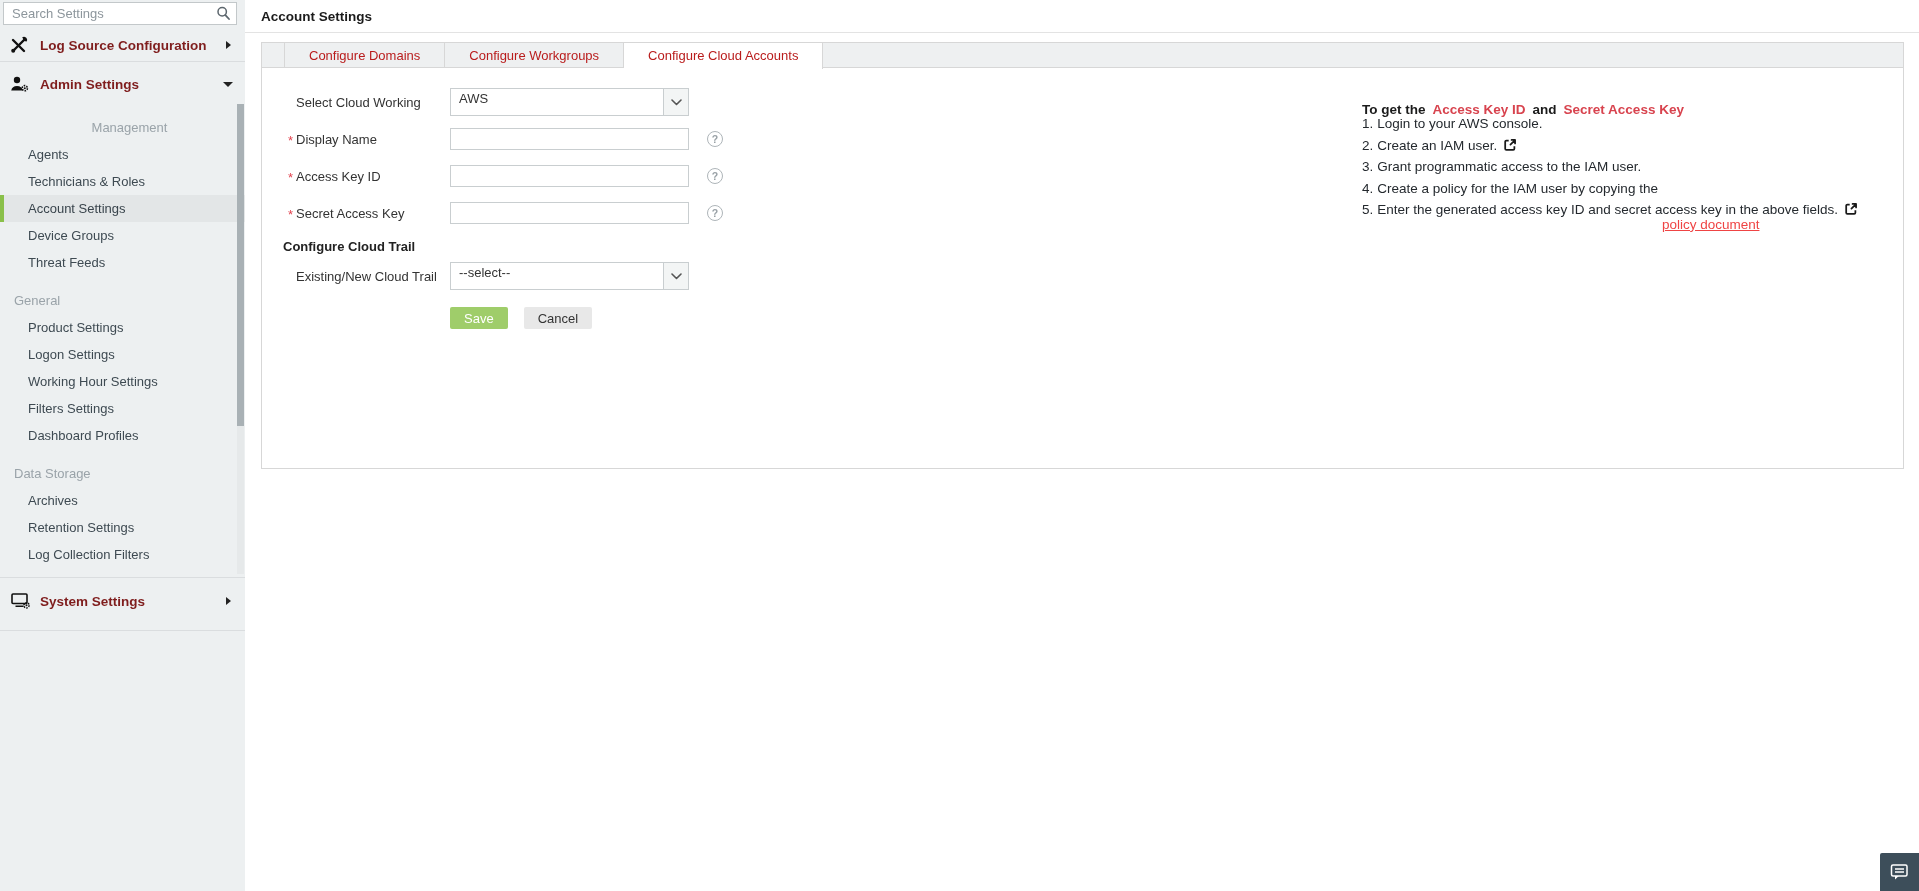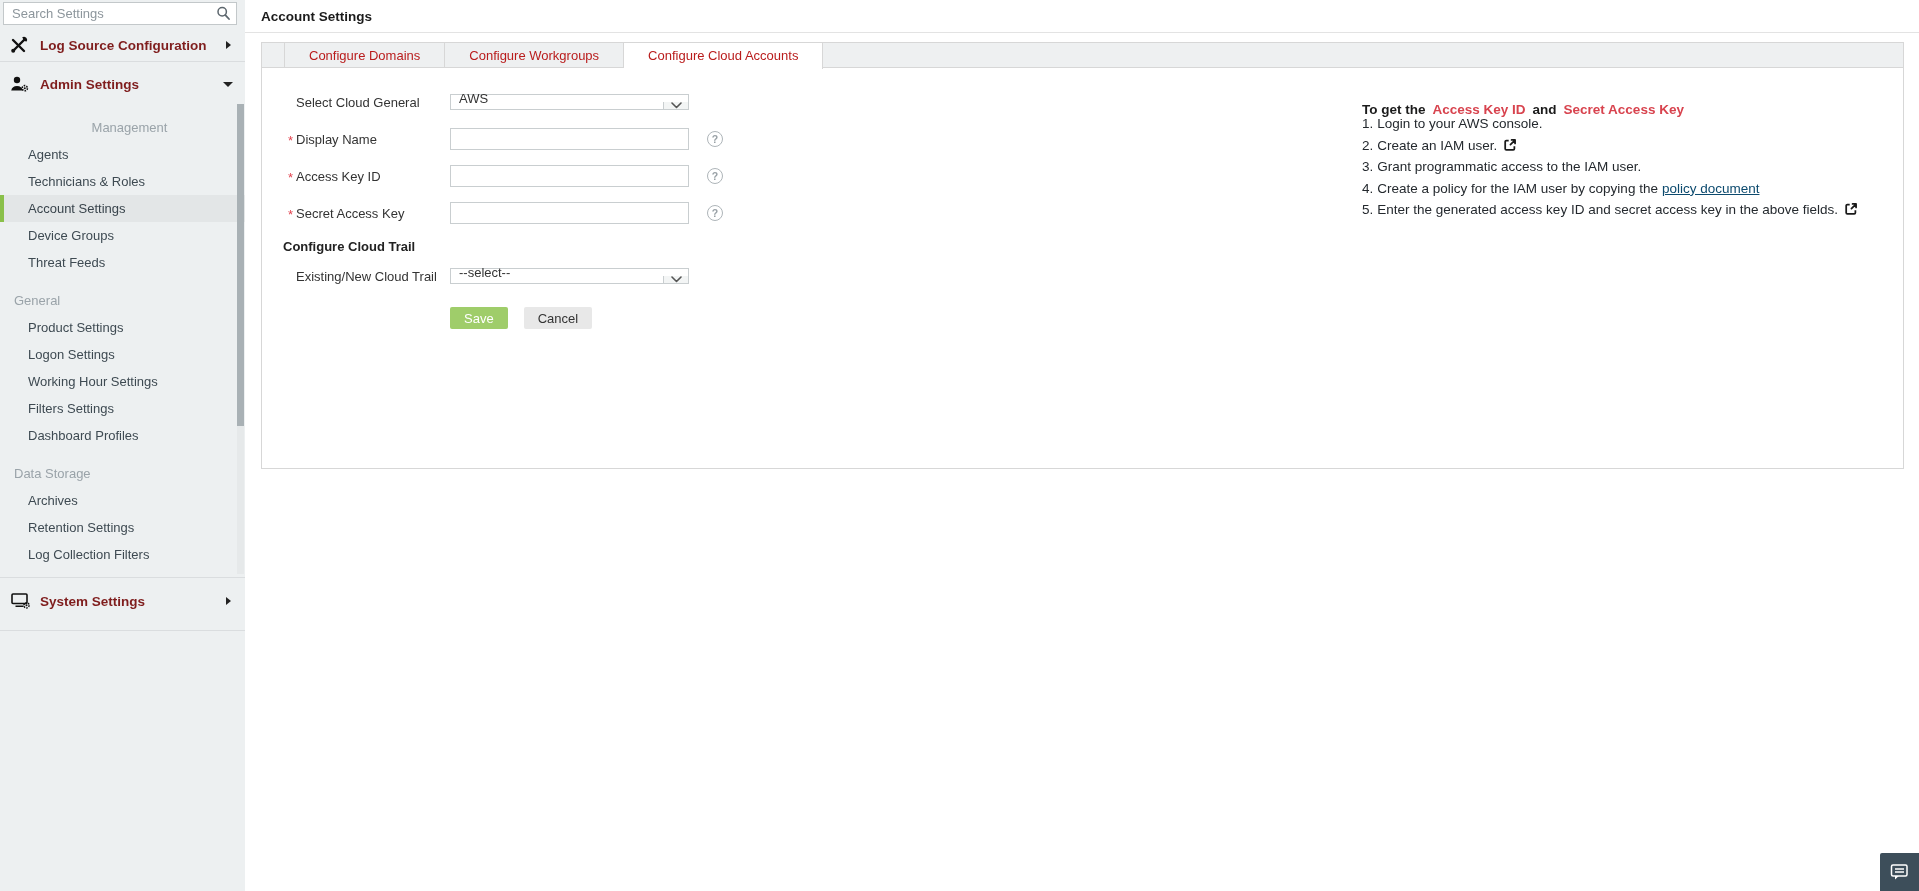--- a/index.html
+++ b/index.html
@@ -38,36 +38,36 @@
   .tab { line-height:25px; padding:0 24px; border-right:1px solid #d7d7d7; font-size:13px; color:#b91c1c; cursor:pointer; white-space:nowrap; }
   .tab:first-child { border-left:1px solid #d7d7d7; }
   .tab.active { background:#fff; height:26px; margin-bottom:-1px; }
   .panel-body { position:relative; height:401px; }
 
   .form { padding-top:23px; }
   .frow { display:flex; align-items:center; margin-bottom:15px; height:22px; }
   .flabel { width:188px; padding-left:34px; font-size:13px; color:#333; position:relative; white-space:nowrap; }
   .flabel .star { position:absolute; left:26px; top:1px; color:#e2434f; }
   .txt-input { width:239px; height:22px; border:1px solid #c9ced0; background:#fff; font-size:13px; padding:0 6px; color:#333; font-family:inherit; outline:none; }
-  .select { width:239px; height:16px; border:1px solid #c9ced0; background:#fff; display:flex; cursor:pointer;align-items:flex-end; }
+  .select { width:239px; height:28px; border:1px solid #c9ced0; background:#fff; display:flex; cursor:pointer; }
   .select .val { flex:1; line-height:20px; padding-left:8px; font-size:13px; color:#333; white-space:nowrap; overflow:hidden; }
   .select .dd { width:25px; border-left:1px solid #c9ced0; background:#f3f5f5; display:flex; align-items:center; justify-content:center; }
   .help { width:16px; height:16px; border-radius:50%; border:1px solid #aeb5b9; color:#99a1a6; font-size:10.5px; font-weight:bold; display:flex; align-items:center; justify-content:center; margin-left:18px; cursor:pointer; }
   .subheading { font-weight:bold; font-size:13px; color:#222; margin:14px 0 11px 21px; }
   .btn-row { display:flex; margin-top:20px; }
   .btn { height:22px; font-size:13px; font-family:inherit; border:none; cursor:pointer; border-radius:2px; padding:0 14px; }
   .btn-save { margin-left:188px; background:#9fcd6a; color:#fff; }
   .btn-cancel { margin-left:16px; background:#e8e8e8; color:#333; }
 
   .instructions { position:absolute; left:1100px; top:34px; font-size:13.5px; color:#24292e; }
   .inst-title { font-weight:bold; color:#1b1b1b; margin-bottom:0; white-space:nowrap; }
   .inst-title .red { color:#d8434e; margin:0 7px; }
   .step { height:21.5px; line-height:14.5px; white-space:nowrap; display:flex; align-items:flex-start; }
   .step .stext { margin-left:4px; }
-  .step a { color:#0c4a6e; text-decoration:underline; margin-left:4px; cursor:pointer; }
+  .step a { color:#ef4444; text-decoration:underline; margin-left:4px; cursor:pointer;margin-top:36px; }
   .ext-icon { margin-left:6px; margin-top:-1px; }
 
   .chat-btn { position:absolute; right:0; bottom:0; width:39px; height:38px; background:#3d4e5a; border:none; display:flex; align-items:center; justify-content:center; cursor:pointer; border-radius:2px 0 0 0; }
 </style>
 </head>
 <body>
 
 <div class="page">
 
   <aside class="sidebar">
@@ -156,21 +156,21 @@
         <div class="tab">Configure Domains</div>
         <div class="tab">Configure Workgroups</div>
         <div class="tab active">Configure Cloud Accounts</div>
       </div>
 
       <div class="panel-body">
 
         <div class="form">
 
           <div class="frow">
-            <div class="flabel">Select Cloud General</div>
+            <div class="flabel">Select Cloud Working</div>
             <div class="select">
               <span class="val">AWS</span>
               <span class="dd">
                 <svg width="11" height="7" viewBox="0 0 11 7">
                   <path d="M1 1 L5.5 5.5 L10 1" fill="none" stroke="#555" stroke-width="1.6" stroke-linecap="round" stroke-linejoin="round"></path>
                 </svg>
               </span>
             </div>
           </div>
 

